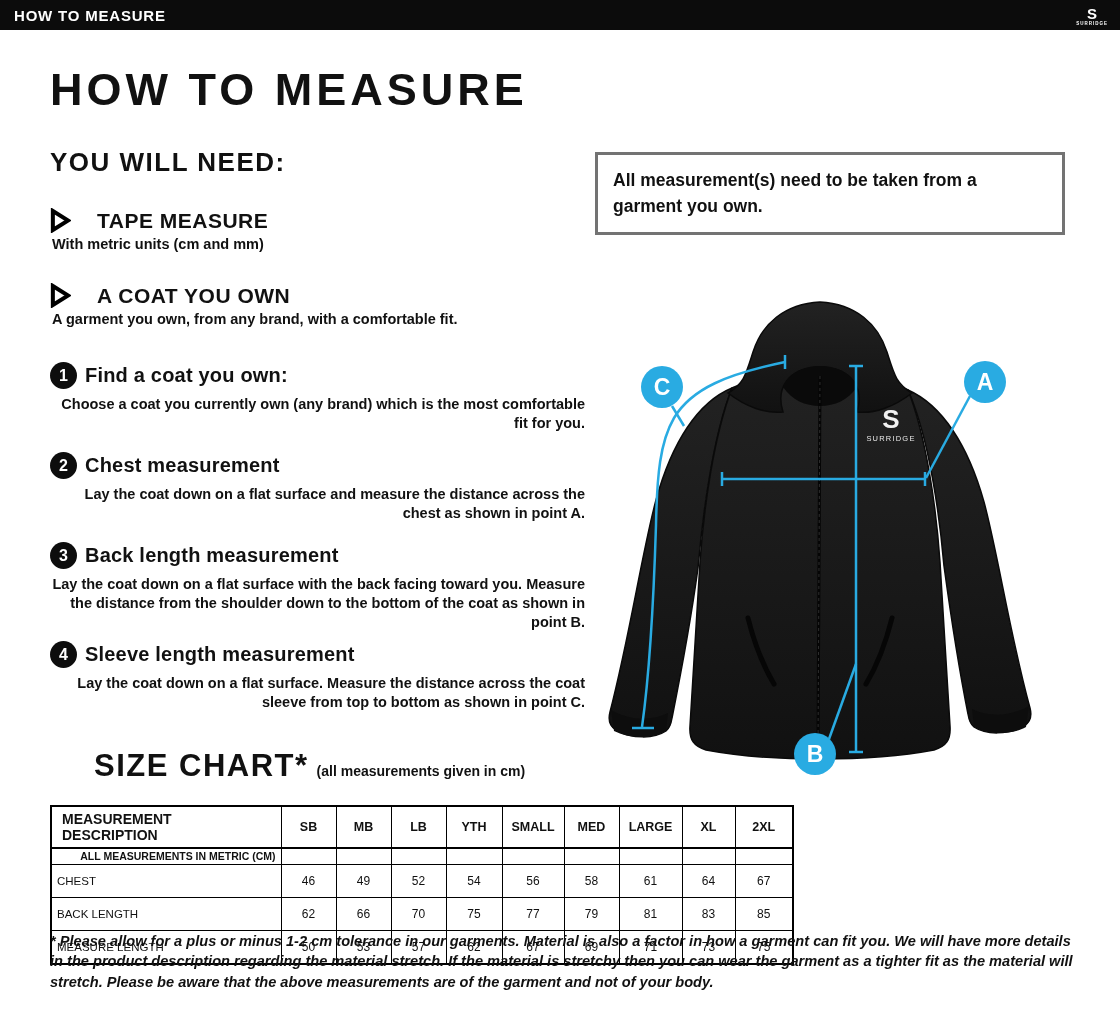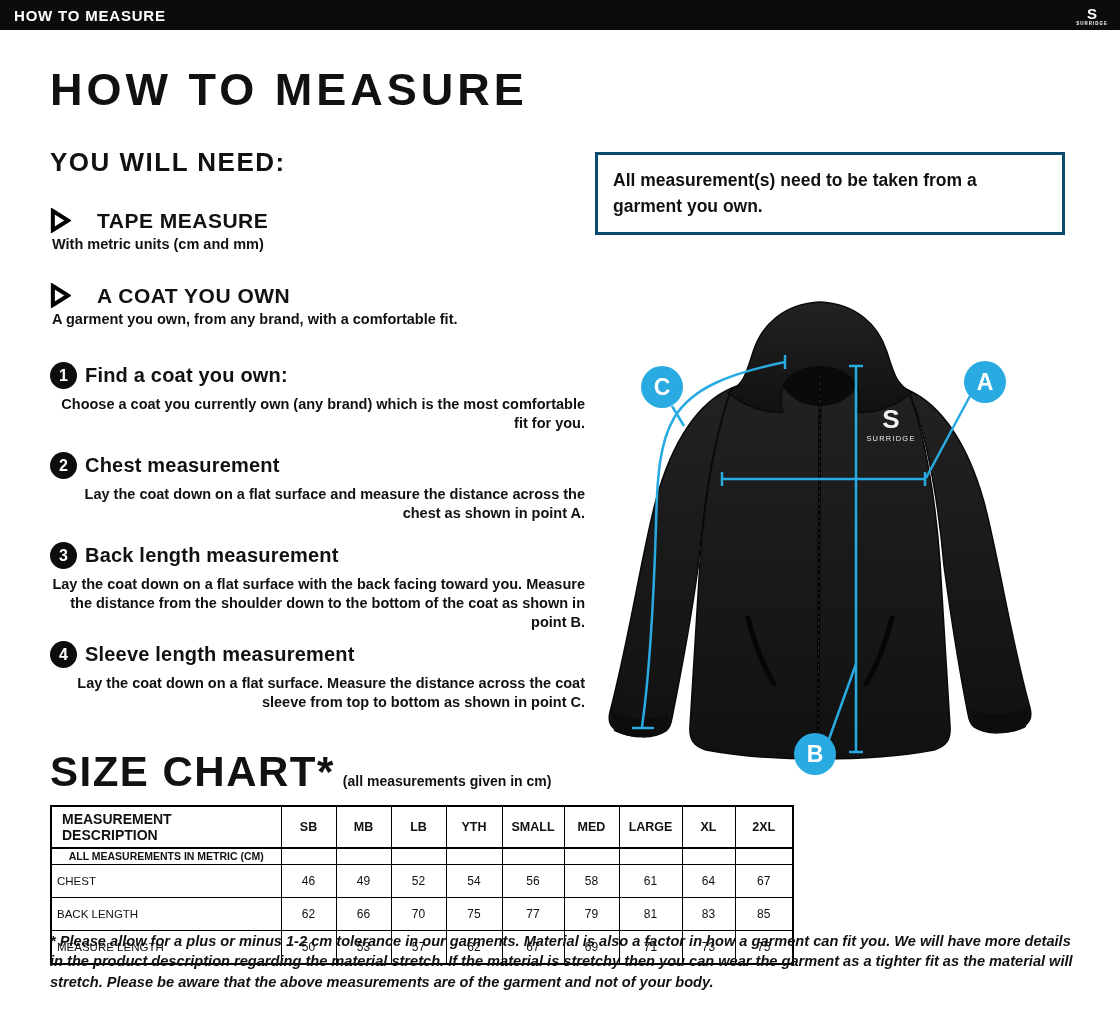--- a/index.html
+++ b/index.html
@@ -21,43 +21,43 @@
 
   
   .need-item { position:absolute; left:50px; }
   .need-item .row { display:flex; align-items:center; gap:26px; }
   .need-title { font-size:21px; font-weight:800; letter-spacing:.5px; }
   .need-desc { font-size:14.5px; font-weight:700; margin-top:3px; margin-left:2px; }
   .tri { width:21px; height:25px; flex:0 0 auto; }
 
   
   .note-box { position:absolute; left:595px; top:152px; width:470px; min-height:78px;
-              border:3px solid #0c4a6e; padding:12px 15px; }
+              border:3px solid #737373; padding:12px 15px; }
   .note-box p { font-size:17.5px; font-weight:800; line-height:1.5; }
 
   
   .step { position:absolute; left:50px; width:540px; }
   .step-head { display:flex; align-items:center; gap:8px; }
   .step-num { width:27px; height:27px; border-radius:50%; background:#0d0d0d; color:#fff;
               font-size:16px; font-weight:800; display:flex; align-items:center; justify-content:center; flex:0 0 auto; }
   .step-title { font-size:20px; font-weight:800; letter-spacing:.2px; }
   .step-desc { font-size:14.5px; font-weight:700; line-height:1.3; margin-top:6px; width:535px;text-align:right; }
 
   
   .sc-head { position:absolute; left:50px; top:748px; display:flex; align-items:baseline; }
-  .sc-title { font-size:42px; font-weight:800; letter-spacing:1.5px; }
+  .sc-title { font-size:31px; font-weight:800; letter-spacing:1.5px;margin-left:44px; }
   .sc-sub { font-size:14px; font-weight:700; margin-left:8px; }
   table.size { position:absolute; left:50px; top:805px; border-collapse:collapse; width:742px;
                table-layout:fixed; }
   table.size td, table.size th { border:1px solid #000; }
   table.size { border:2px solid #000; }
   th.desc-h { font-size:14px; font-weight:700; text-align:left; padding:4px 10px; height:27px; }
   th.size-h { font-size:12.5px; font-weight:700; text-align:center; padding:2px; }
   tr.metric td { height:16px; }
-  td.metric-note { font-size:10.5px; font-weight:700; text-align:center; padding:1px 5px; }
+  td.metric-note { font-size:10.5px; font-weight:700; text-align:right; padding:1px 5px; }
   td.row-label { font-size:11.5px; text-align:left; padding:10px 5px; height:20px; }
   td.val { font-size:12px; text-align:center; }
   tr.hdr th { border-bottom:2px solid #000; }
 
   
   .footnote { position:absolute; left:50px; top:931px; width:1032px;
               font-size:14.6px; font-weight:700; font-style:italic; line-height:1.4; }
 
   
   .diagram { position:absolute; left:580px; top:290px; width:540px; height:490px; }

